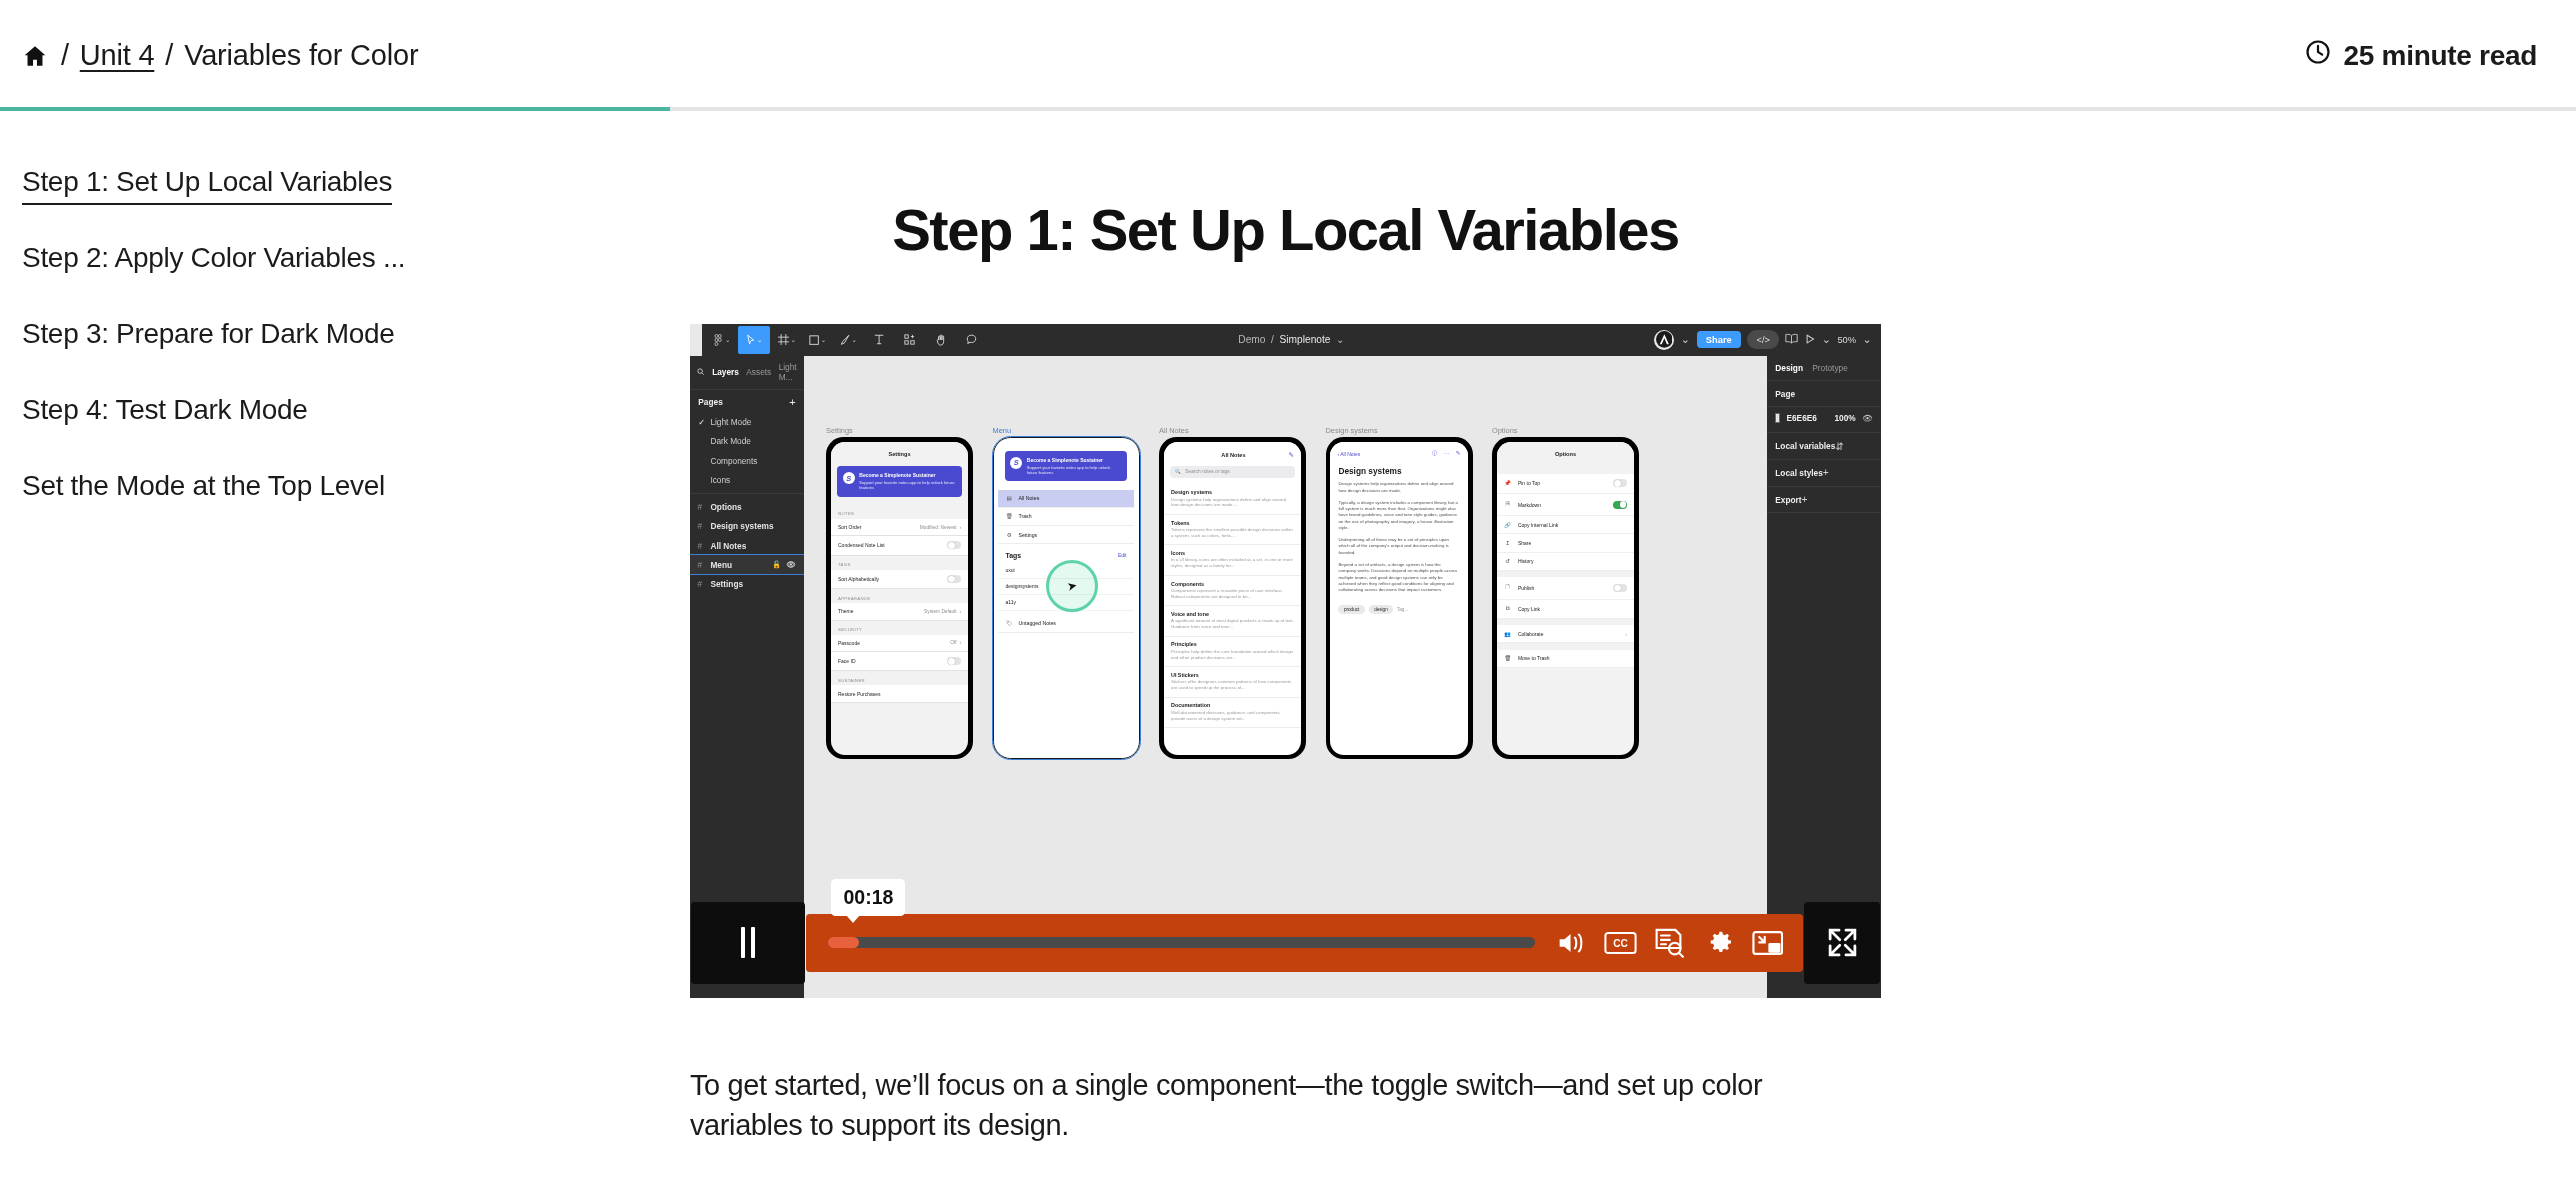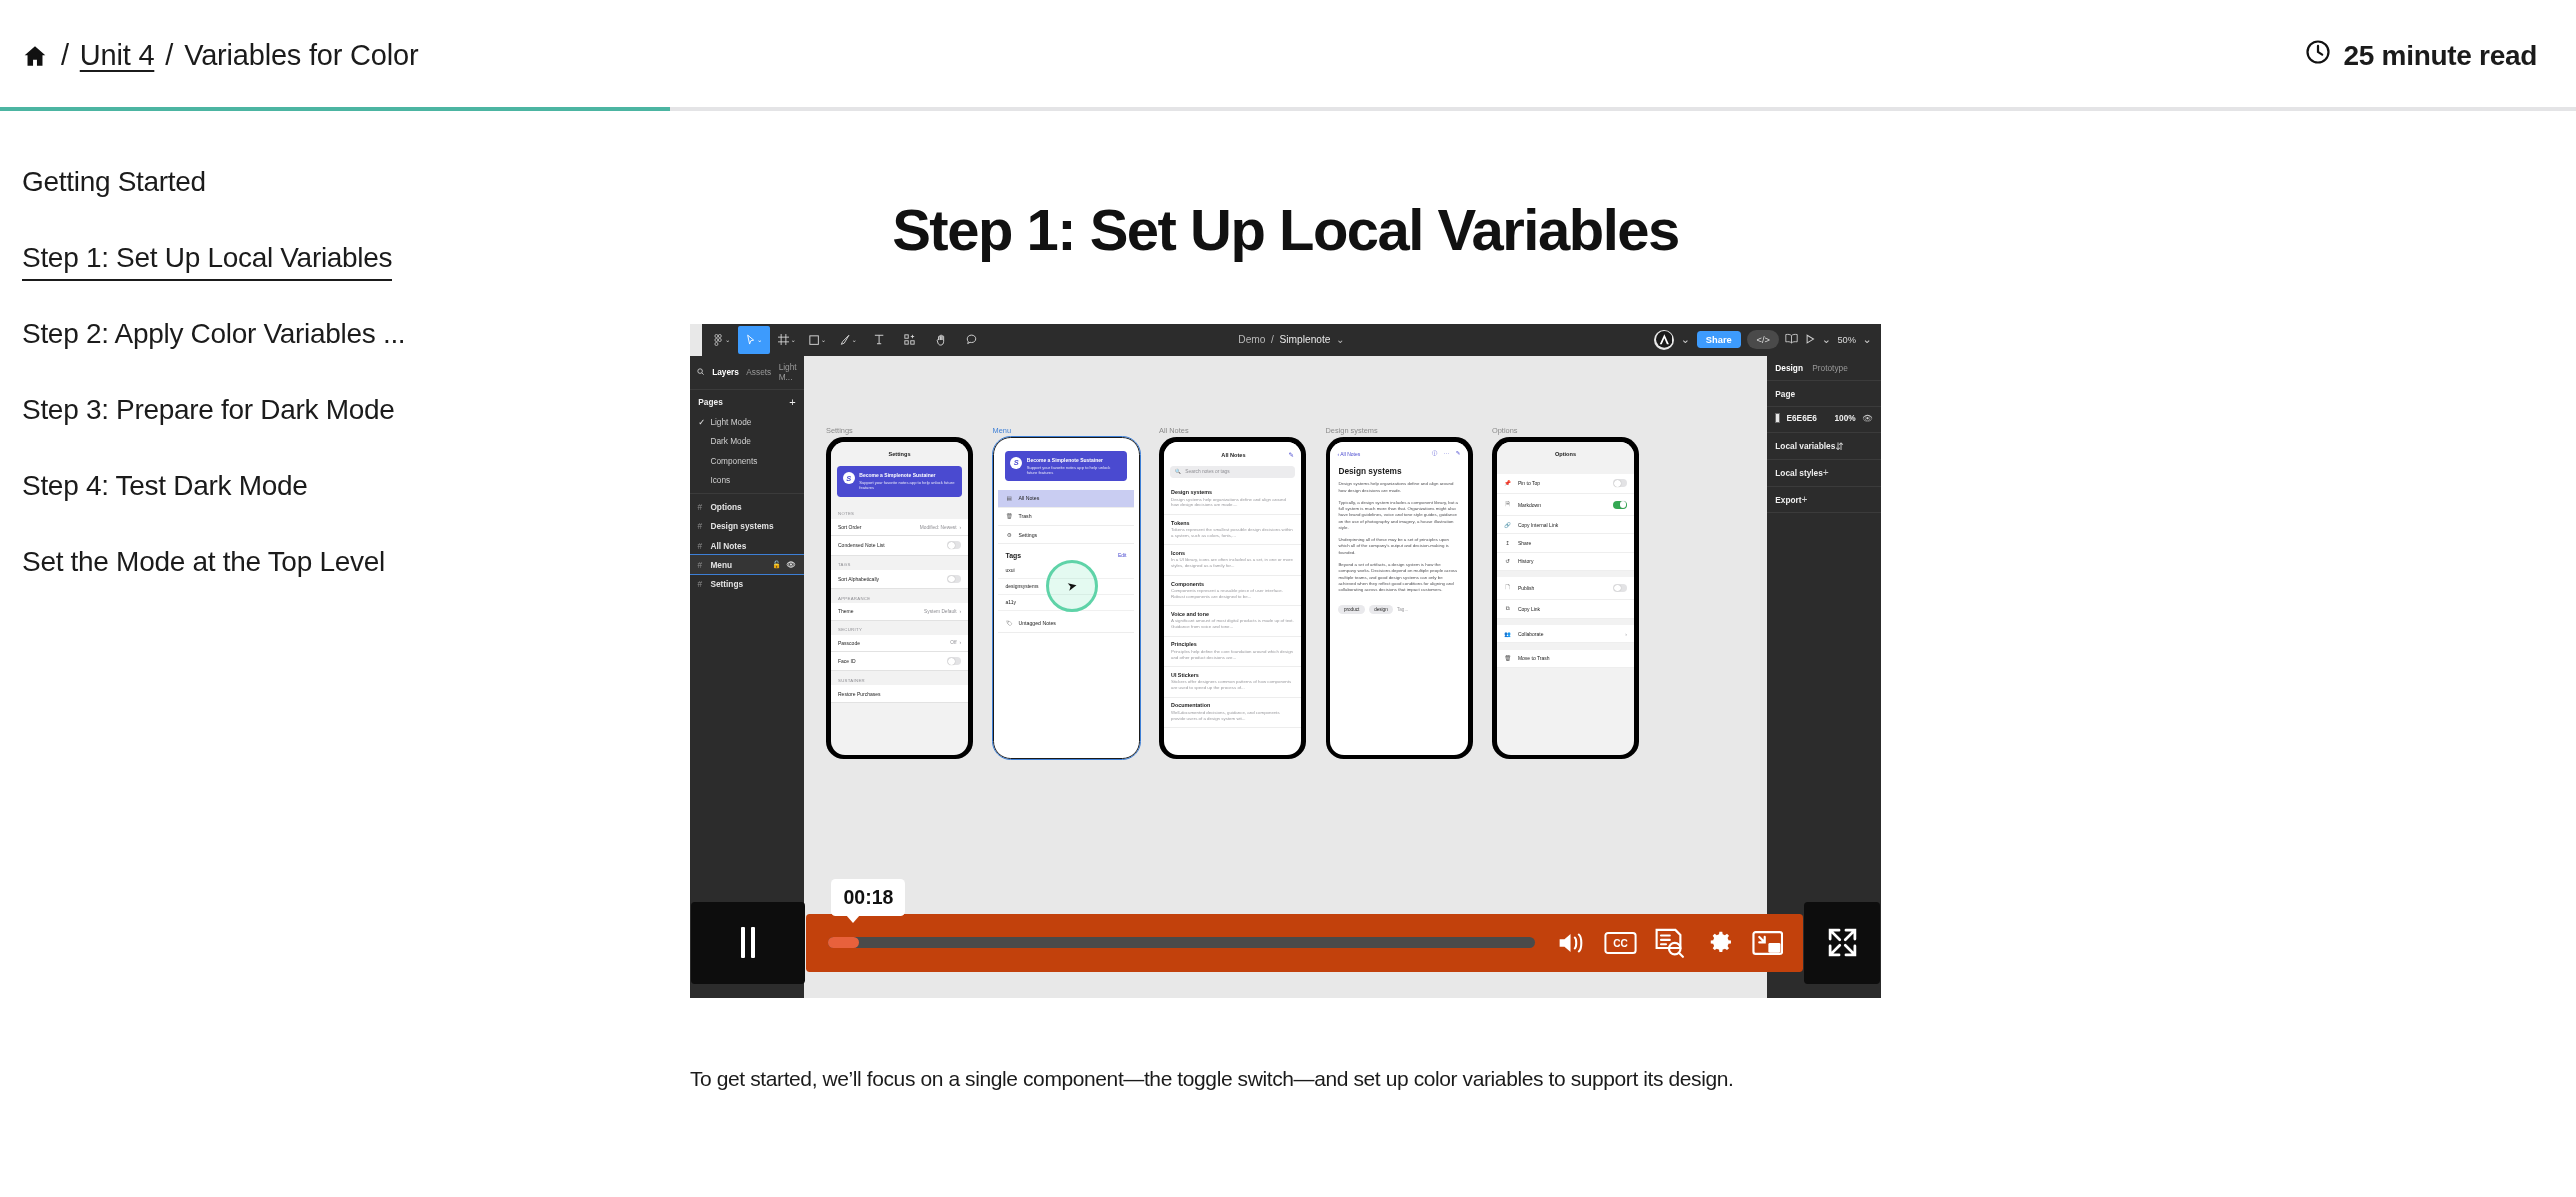--- a/index.html
+++ b/index.html
@@ -513,21 +513,21 @@
     padding: 0 20.4px;
     gap: 20.4px;
     margin-right: 0.9px;
     pointer-events: auto;
   }
 
   
   .body-copy {
     width: 1191px;
     margin-top: 67px;
-    font-size: 21px;
+    font-size: 29px;
     line-height: 1.38;
     letter-spacing: -0.4px;
     color: #1b1b1b;
   }
 </style>
 </head>
 <body>
 
 <div class="topbar">
   <div class="breadcrumb">
@@ -551,21 +551,20 @@
     <span>25 minute read</span>
   </div>
   <div class="topbar-rule">
     <div class="topbar-rule-fill" style="width: 670px; background: rgb(76, 181, 162);"></div>
   </div>
 </div>
 
 <div class="layout">
 
   <nav class="sidebar">
-    <div class="nav-row"><span class="nav-item">Getting Started</span></div>
     <div class="nav-row"><span class="nav-item active">Step 1: Set Up Local Variables</span></div>
     <div class="nav-row"><span class="nav-item">Step 2: Apply Color Variables ...</span></div>
     <div class="nav-row"><span class="nav-item">Step 3: Prepare for Dark Mode</span></div>
     <div class="nav-row"><span class="nav-item">Step 4: Test Dark Mode</span></div>
     <div class="nav-row"><span class="nav-item">Set the Mode at the Top Level</span></div>
   </nav>
 
   <main class="main">
     <h1 class="page-title">Step 1: Set Up Local Variables</h1>
 

